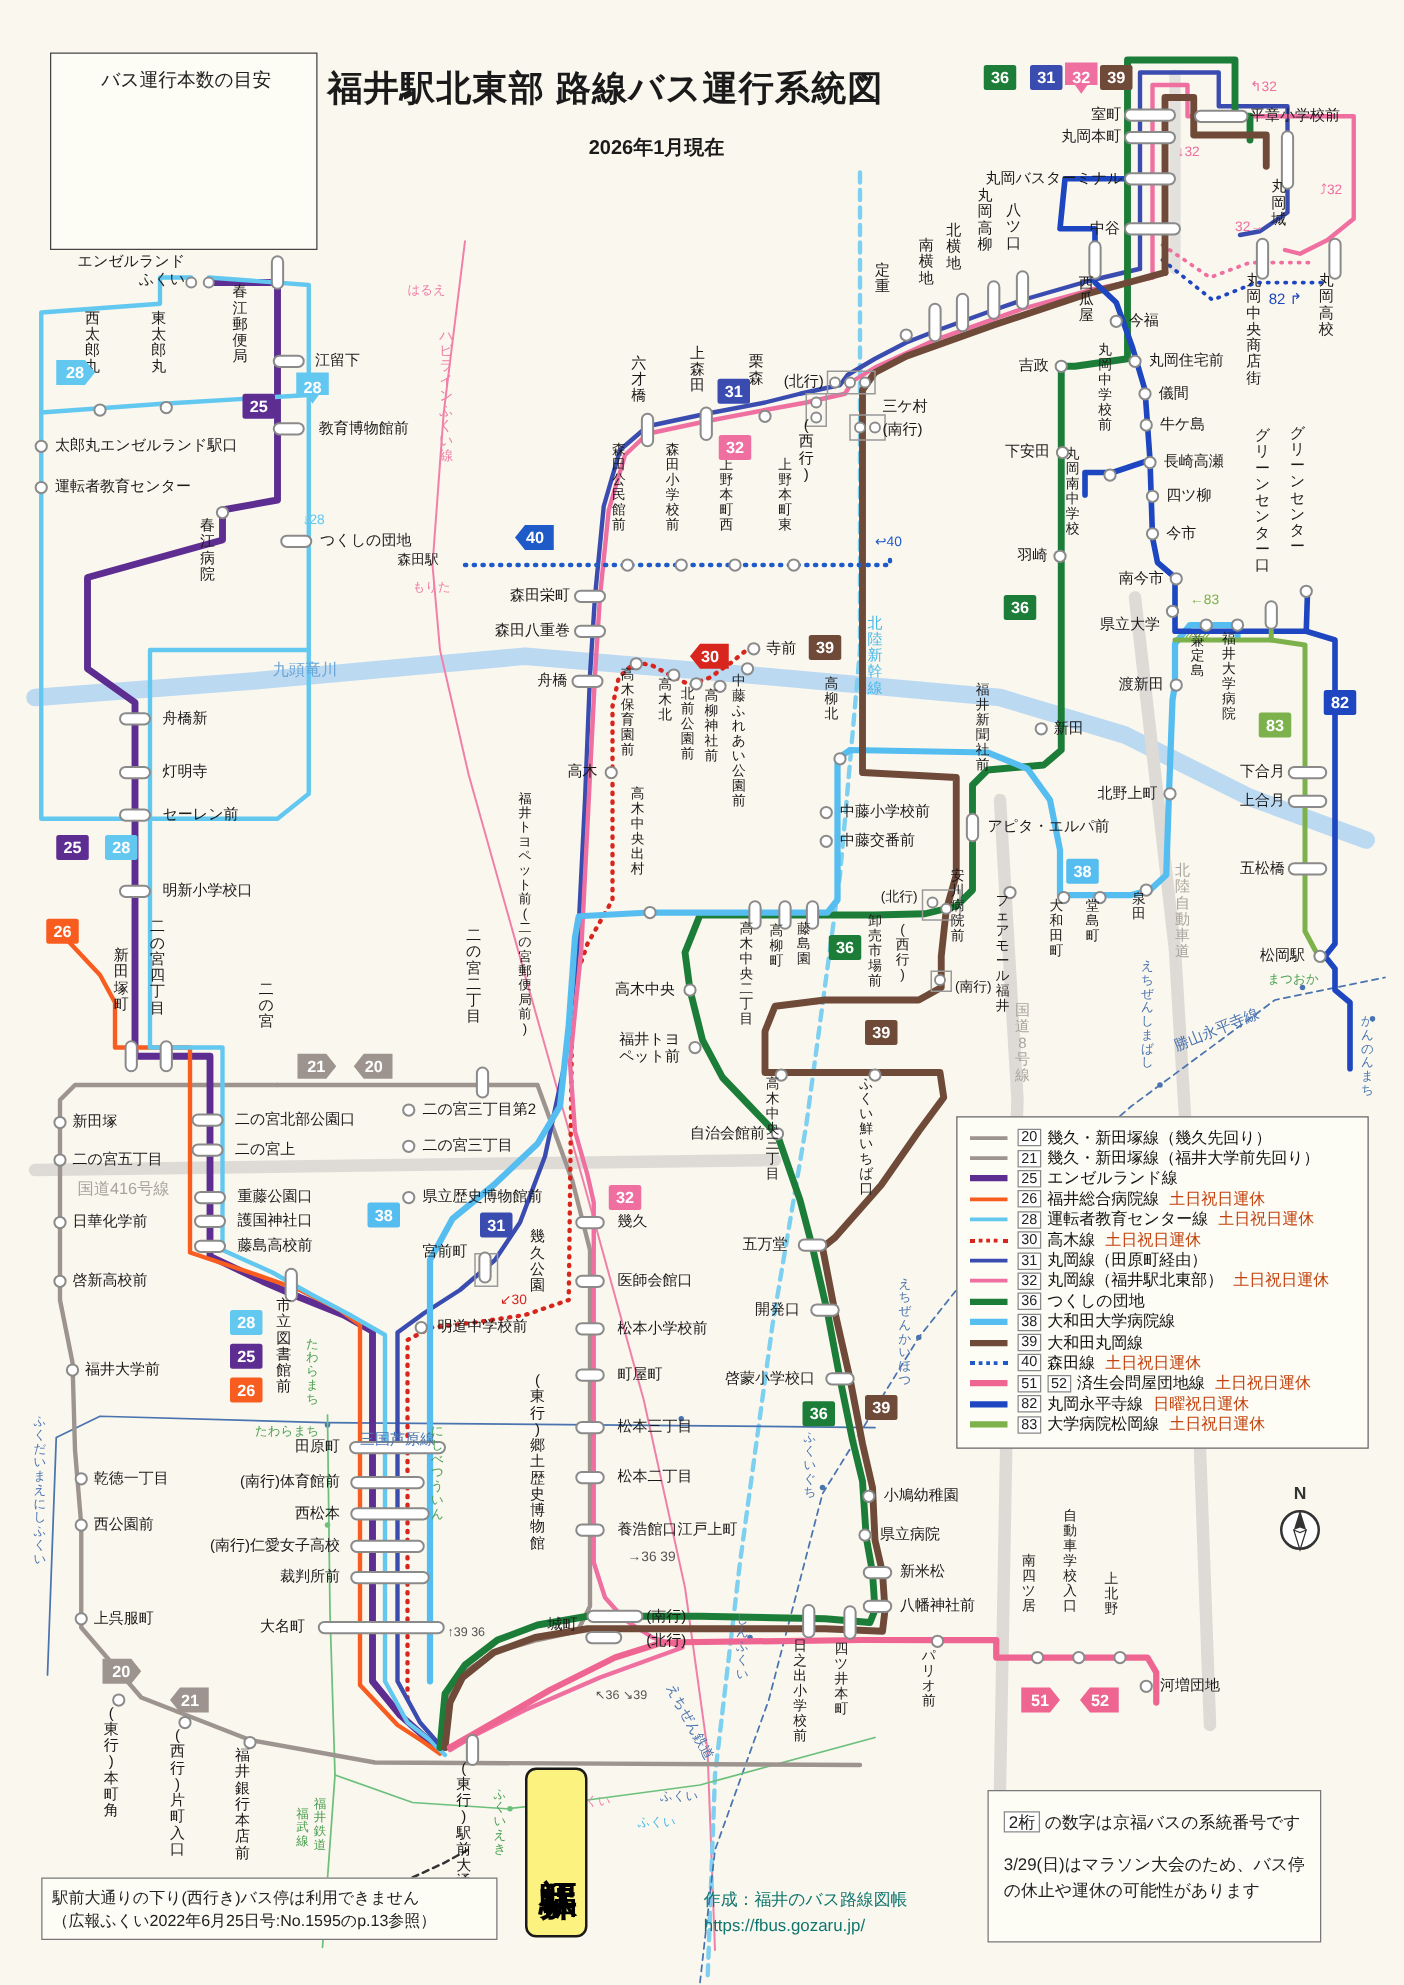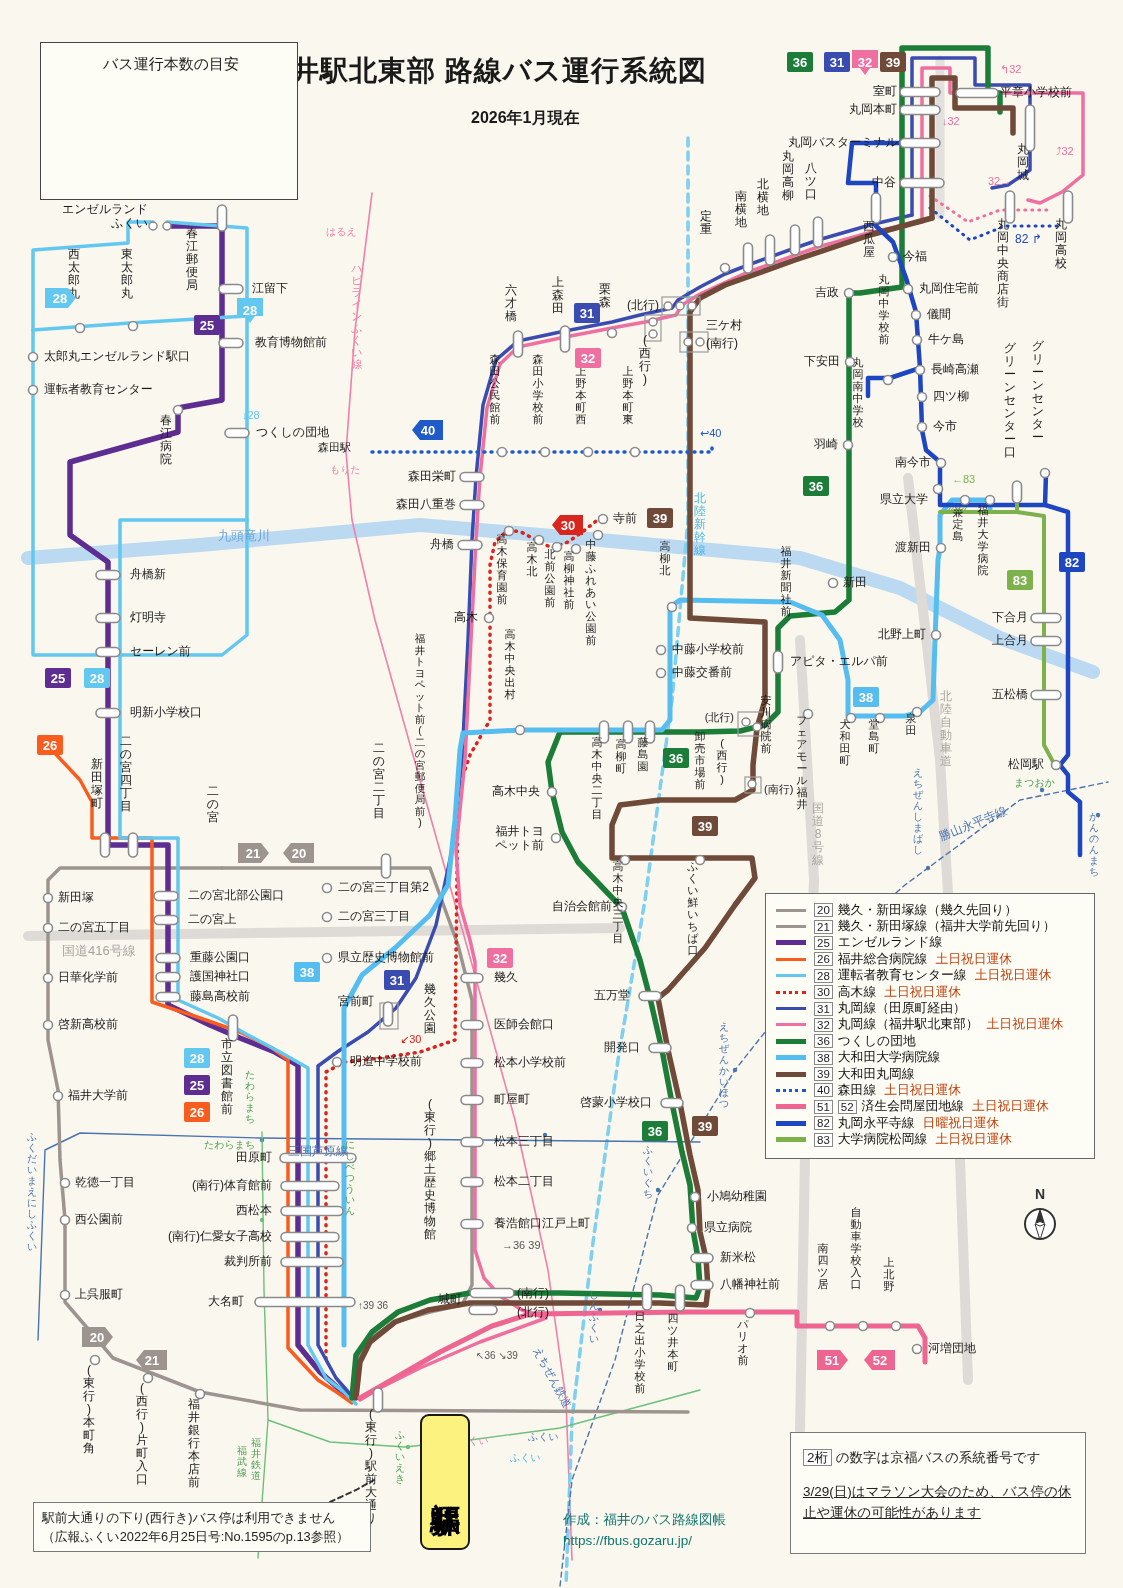--- a/index.html
+++ b/index.html
@@ -1,39 +1,39 @@
 <!DOCTYPE html>
 <html><head>
 <meta charset="utf-8">
 <style>
   html,body{margin:0;padding:0;}
   body{font-family:"Liberation Sans","DejaVu Sans",sans-serif;background:#faf7ee;}
   #stage{position:relative;width:1123px;height:1588px;background:#faf7ee;overflow:hidden;}
   #mapsvg{position:absolute;left:0;top:0;}
   .panel{position:absolute;background:#fdfcf5;border:1.5px solid #444;box-sizing:border-box;}
-  #freq-legend{left:40px;top:42px;width:258px;height:158px;padding:12px 10px 6px 14px;}
+  #freq-legend{left:40px;top:42px;width:214px;height:158px;padding:12px 10px 6px 14px;}
   #freq-legend .fl-title{text-align:center;font-size:15px;color:#222;margin-bottom:10px;}
   .fl-row{display:flex;align-items:center;margin:9px 0;font-size:14.5px;color:#222;}
   .fl-name{width:78px;text-align:right;padding-right:8px;}
   .fl-swatch{width:46px;height:0;border-top:5px solid #555;margin-right:8px;}
   .fl-swatch.thin{border-top-width:2.5px;}
   .fl-swatch.dot{border-top-style:dotted;border-top-width:3px;}
   #page-title{position:absolute;left:262px;top:52px;font-size:28px;font-weight:bold;color:#1a1a1a;letter-spacing:1px;}
   #page-date{position:absolute;left:448px;top:108px;font-size:16px;font-weight:bold;color:#1a1a1a;margin-left:23px;}
   #route-legend{left:765px;top:893px;width:330px;height:266px;border:1px solid #666;padding:8px 8px 4px 10px;}
   .rl-row{display:flex;align-items:center;height:16.4px;font-size:12.8px;white-space:nowrap;color:#111;}
   .rl-swatch{width:30px;margin-right:8px;border-top:5px solid;}
   .rl-swatch.thin{border-top-width:3px;}
   .rl-swatch.dot{border-top-style:dotted;border-top-width:3.5px;}
   .rl-num{border:1px solid #888;background:#fff;padding:0 2px;margin-right:5px;font-size:11.5px;color:#222;}
   .rl-note{color:#c2410c;margin-left:8px;}
-  #note-right{left:790px;top:1432px;width:296px;height:122px;border:1px solid #777;padding:14px 12px;font-size:13.5px;color:#222;line-height:1.6;}
+  #note-right{left:790px;top:1432px;width:267px;height:122px;border:1px solid #777;padding:14px 12px;font-size:13.5px;color:#222;line-height:1.6;}
   #note-right .boxed{border:1px solid #888;background:#fff;padding:0 3px;}
-  #note-right .l2{margin-top:12px;text-decoration:underline;}
-  #note-left{left:33px;top:1502px;width:338px;height:50px;border:1px solid #777;padding:5px 8px;font-size:12.8px;color:#222;line-height:1.5;}
+  #note-right .l2{margin-top:12px;}
+  #note-left{left:33px;top:1502px;width:365px;height:50px;border:1px solid #777;padding:5px 8px;font-size:12.8px;color:#222;line-height:1.5;}
   #credit{position:absolute;left:563px;top:1510px;font-size:13.5px;color:#0f766e;line-height:1.55;}
   #station-box{position:absolute;left:420px;top:1414px;width:46px;height:132px;background:#fbf27f;border:2.5px solid #1a1a1a;border-radius:9px;display:flex;align-items:center;justify-content:center;}
   #station-box span{writing-mode:vertical-rl;text-orientation:upright;font-size:30px;font-weight:bold;color:#000;letter-spacing:2px;}
   #compass{position:absolute;left:1016px;top:1186px;width:48px;height:66px;text-align:center;color:#333;}
   #compass .n{font-size:14px;font-weight:bold;}
 </style>
 </head>
 <body>
 
 <div id="stage">

